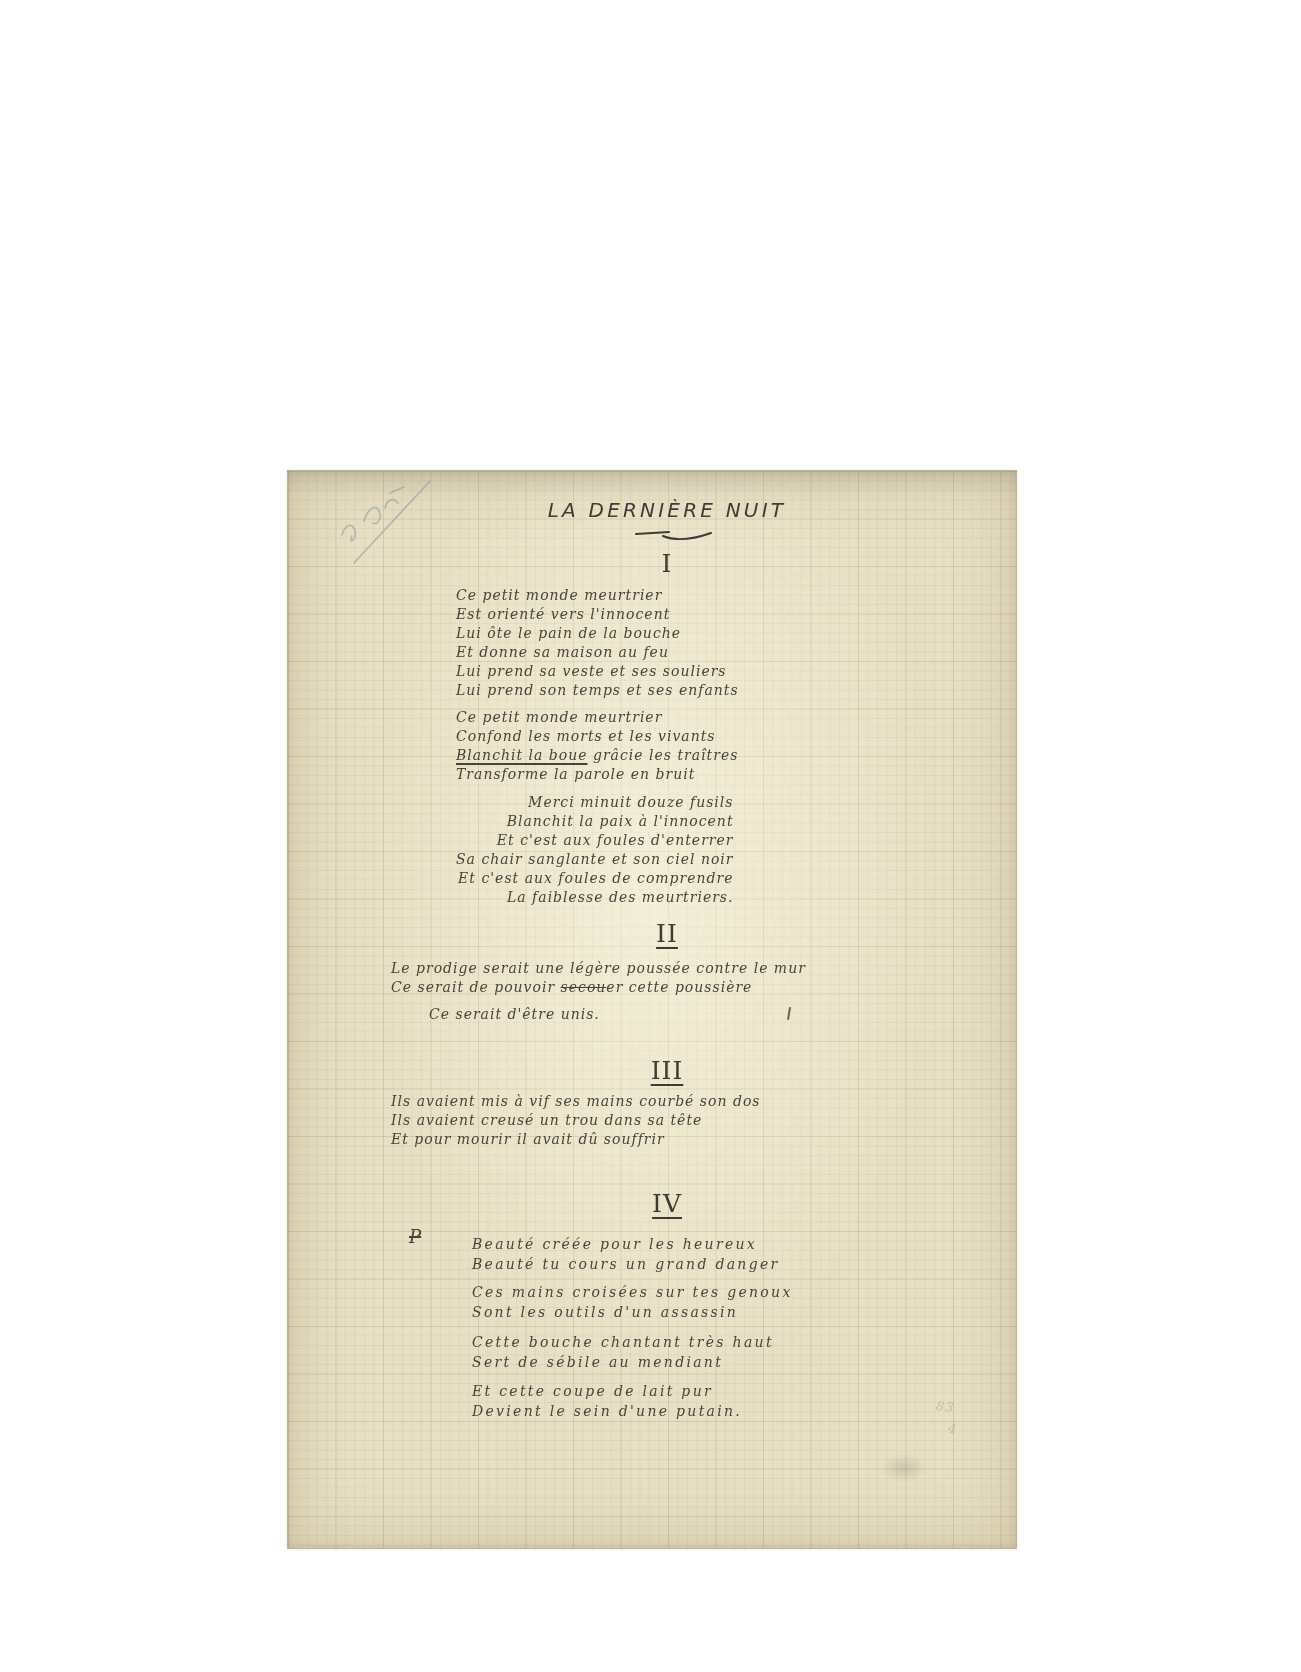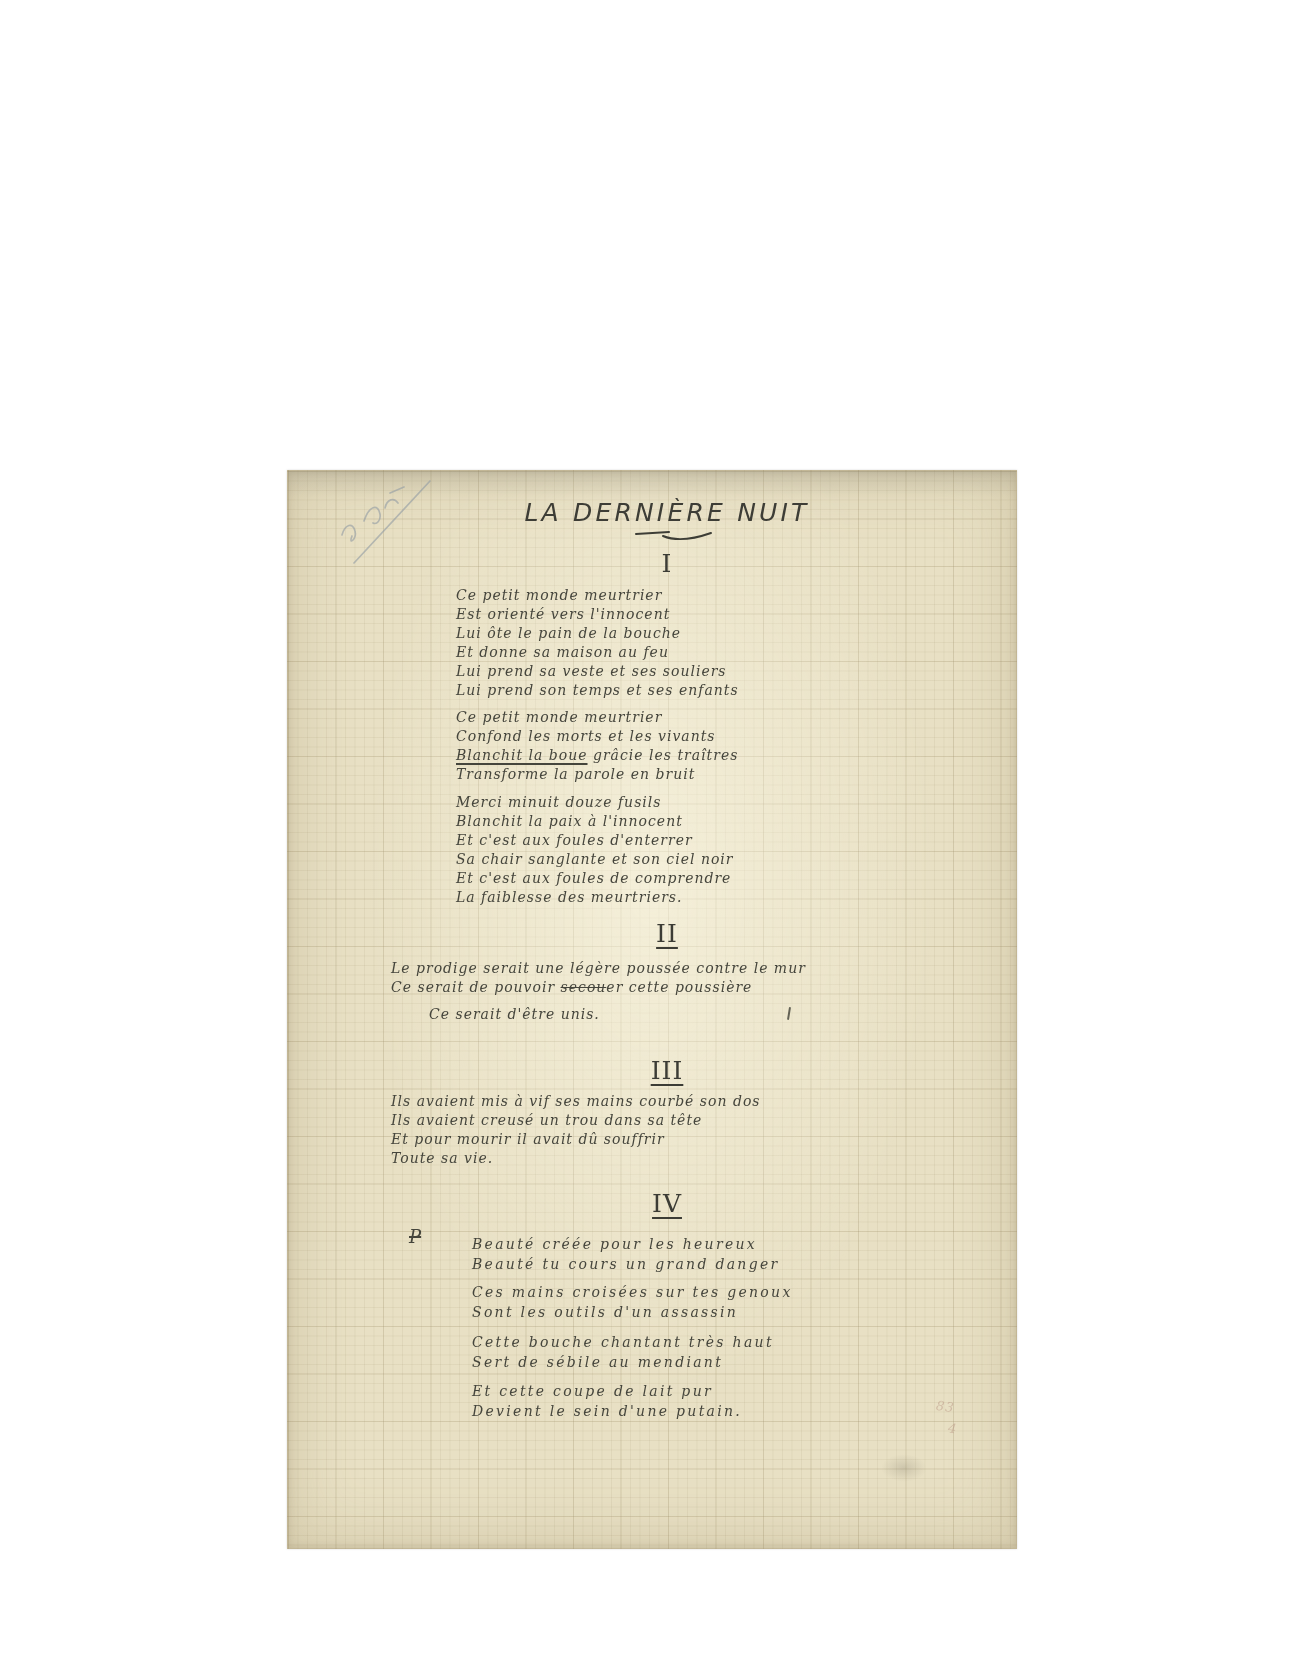--- a/index.html
+++ b/index.html
@@ -24,42 +24,42 @@
   }
   .page::before{ 
     content:"";position:absolute;left:0;top:0;width:100%;height:26px;
     background:linear-gradient(rgba(120,120,115,.18), rgba(120,120,115,0));
   }
   .ink{color:#45453c;}
   
   .title{
     position:absolute;left:15px;top:27px;width:100%;text-align:center;
     font-family:"DejaVu Sans", sans-serif;font-style:italic;
-    font-size:25px;letter-spacing:3.2px;color:#3d3d36;font-weight:500;
+    font-size:20px;letter-spacing:3.2px;color:#3d3d36;font-weight:500;
   }
   .flourish{position:absolute;left:345px;top:56px;}
   
   .numeral{
     position:absolute;left:15px;width:100%;text-align:center;
     font-family:"DejaVu Serif", serif;font-size:25px;color:#3c3c35;
     letter-spacing:1px;
   }
   .numeral.underlined{text-decoration:underline;text-decoration-thickness:2px;text-underline-offset:5px;}
   .n1{top:78px;}
   .n2{top:448px;}
   .n3{top:585px;}
   .n4{top:718px;}
   
   .stanza{
     position:absolute;font-style:italic;font-size:14px;line-height:19px;
     letter-spacing:1px;color:#45453c;white-space:nowrap;
   }
   .s1a{left:168px;top:115px;}
   .s1b{left:168px;top:237px;}
-  .s1c{left:168px;top:322px;}
+  .s1c{left:168px;top:322px;text-align:right;}
   .s2a{left:103px;top:488px;}
   .s2b{left:109px;top:534px;margin-left:32px;}
   .s3a{left:103px;top:621px;}
   .sec4{line-height:20px;letter-spacing:2.3px;margin-left:16px;}
   .s4a{left:168px;top:763px;}
   .s4b{left:168px;top:811px;}
   .s4c{left:168px;top:861px;}
   .s4d{left:168px;top:910px;}
   .deco-underline{text-decoration:underline;text-decoration-thickness:1.6px;text-underline-offset:3px;}
   .deco-strike{text-decoration:line-through;text-decoration-thickness:1.4px;}
@@ -139,21 +139,20 @@
     <div class="stanza s2b">
         <div class="line">Ce serait d'être unis.</div>
       </div>
     <div class="stray-tick"></div>
 
     <div class="numeral n3 underlined">III</div>
     <div class="stanza s3a">
         <div class="line">Ils avaient mis à vif ses mains courbé son dos</div>
         <div class="line">Ils avaient creusé un trou dans sa tête</div>
         <div class="line">Et pour mourir il avait dû souffrir</div>
-        <div class="line">Toute sa vie.</div>
       </div>
 
     <div class="numeral n4 underlined">IV</div>
     <div class="margin-mark">P</div>
     <div class="stanza sec4 s4a">
         <div class="line">Beauté créée pour les heureux</div>
         <div class="line">Beauté tu cours un grand danger</div>
       </div>
     <div class="stanza sec4 s4b">
         <div class="line">Ces mains croisées sur tes genoux</div>

